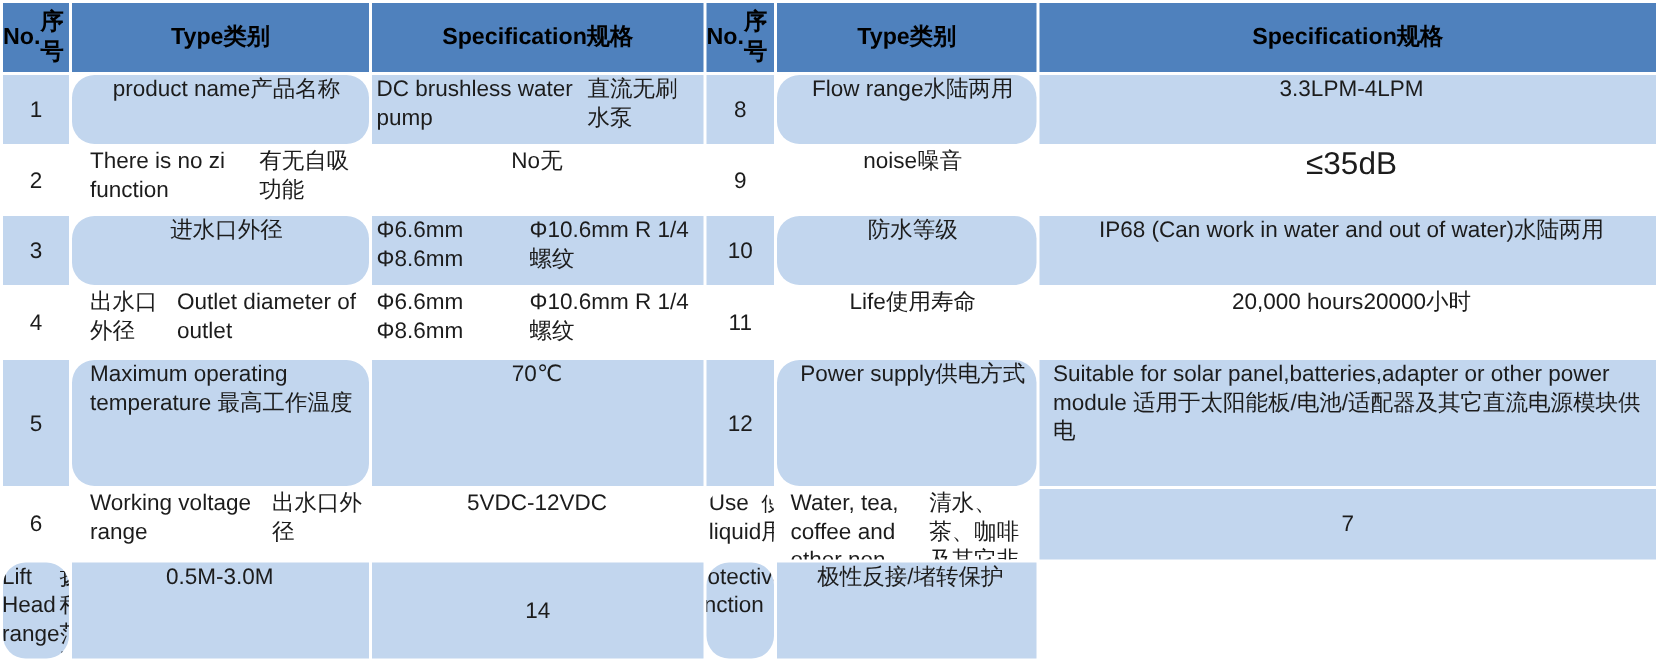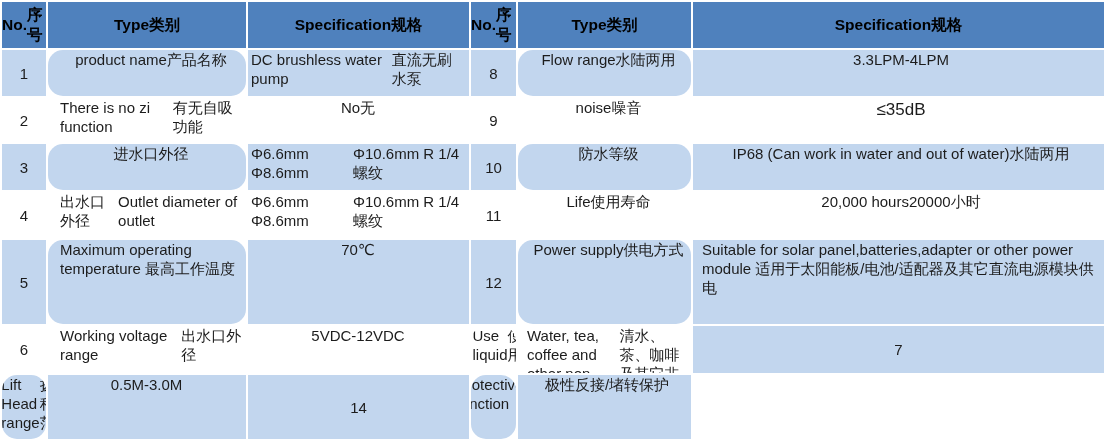--- a/index.html
+++ b/index.html
@@ -22,21 +22,21 @@
     align-items:center;justify-content:center;
     font-weight:bold;color:#000;font-size:15.5px;line-height:20px;
   }
   .cell.blue{background:var(--row-blue,#c2d6ee);}
   .cell.white{background:#ffffff;}
   .cell.no{align-items:center;}
   .cell.type{padding-left:12px;padding-right:4px;border-radius:15px;}
   .cell.spec{padding-left:3px;padding-right:4px;}
   .cell.spec.right-side{padding-left:9px;}
   .line{white-space:pre-wrap;}
-  .spec-large .line{font-size:17px;line-height:24px;}
+  .spec-large .line{font-size:21px;line-height:24px;}
 </style>
 </head>
 <body>
 
 <div id="spec-table">
   <div class="cell head">
     <span class="line">No.</span>
     <span class="line">序号</span>
   </div>
   <div class="cell head">

